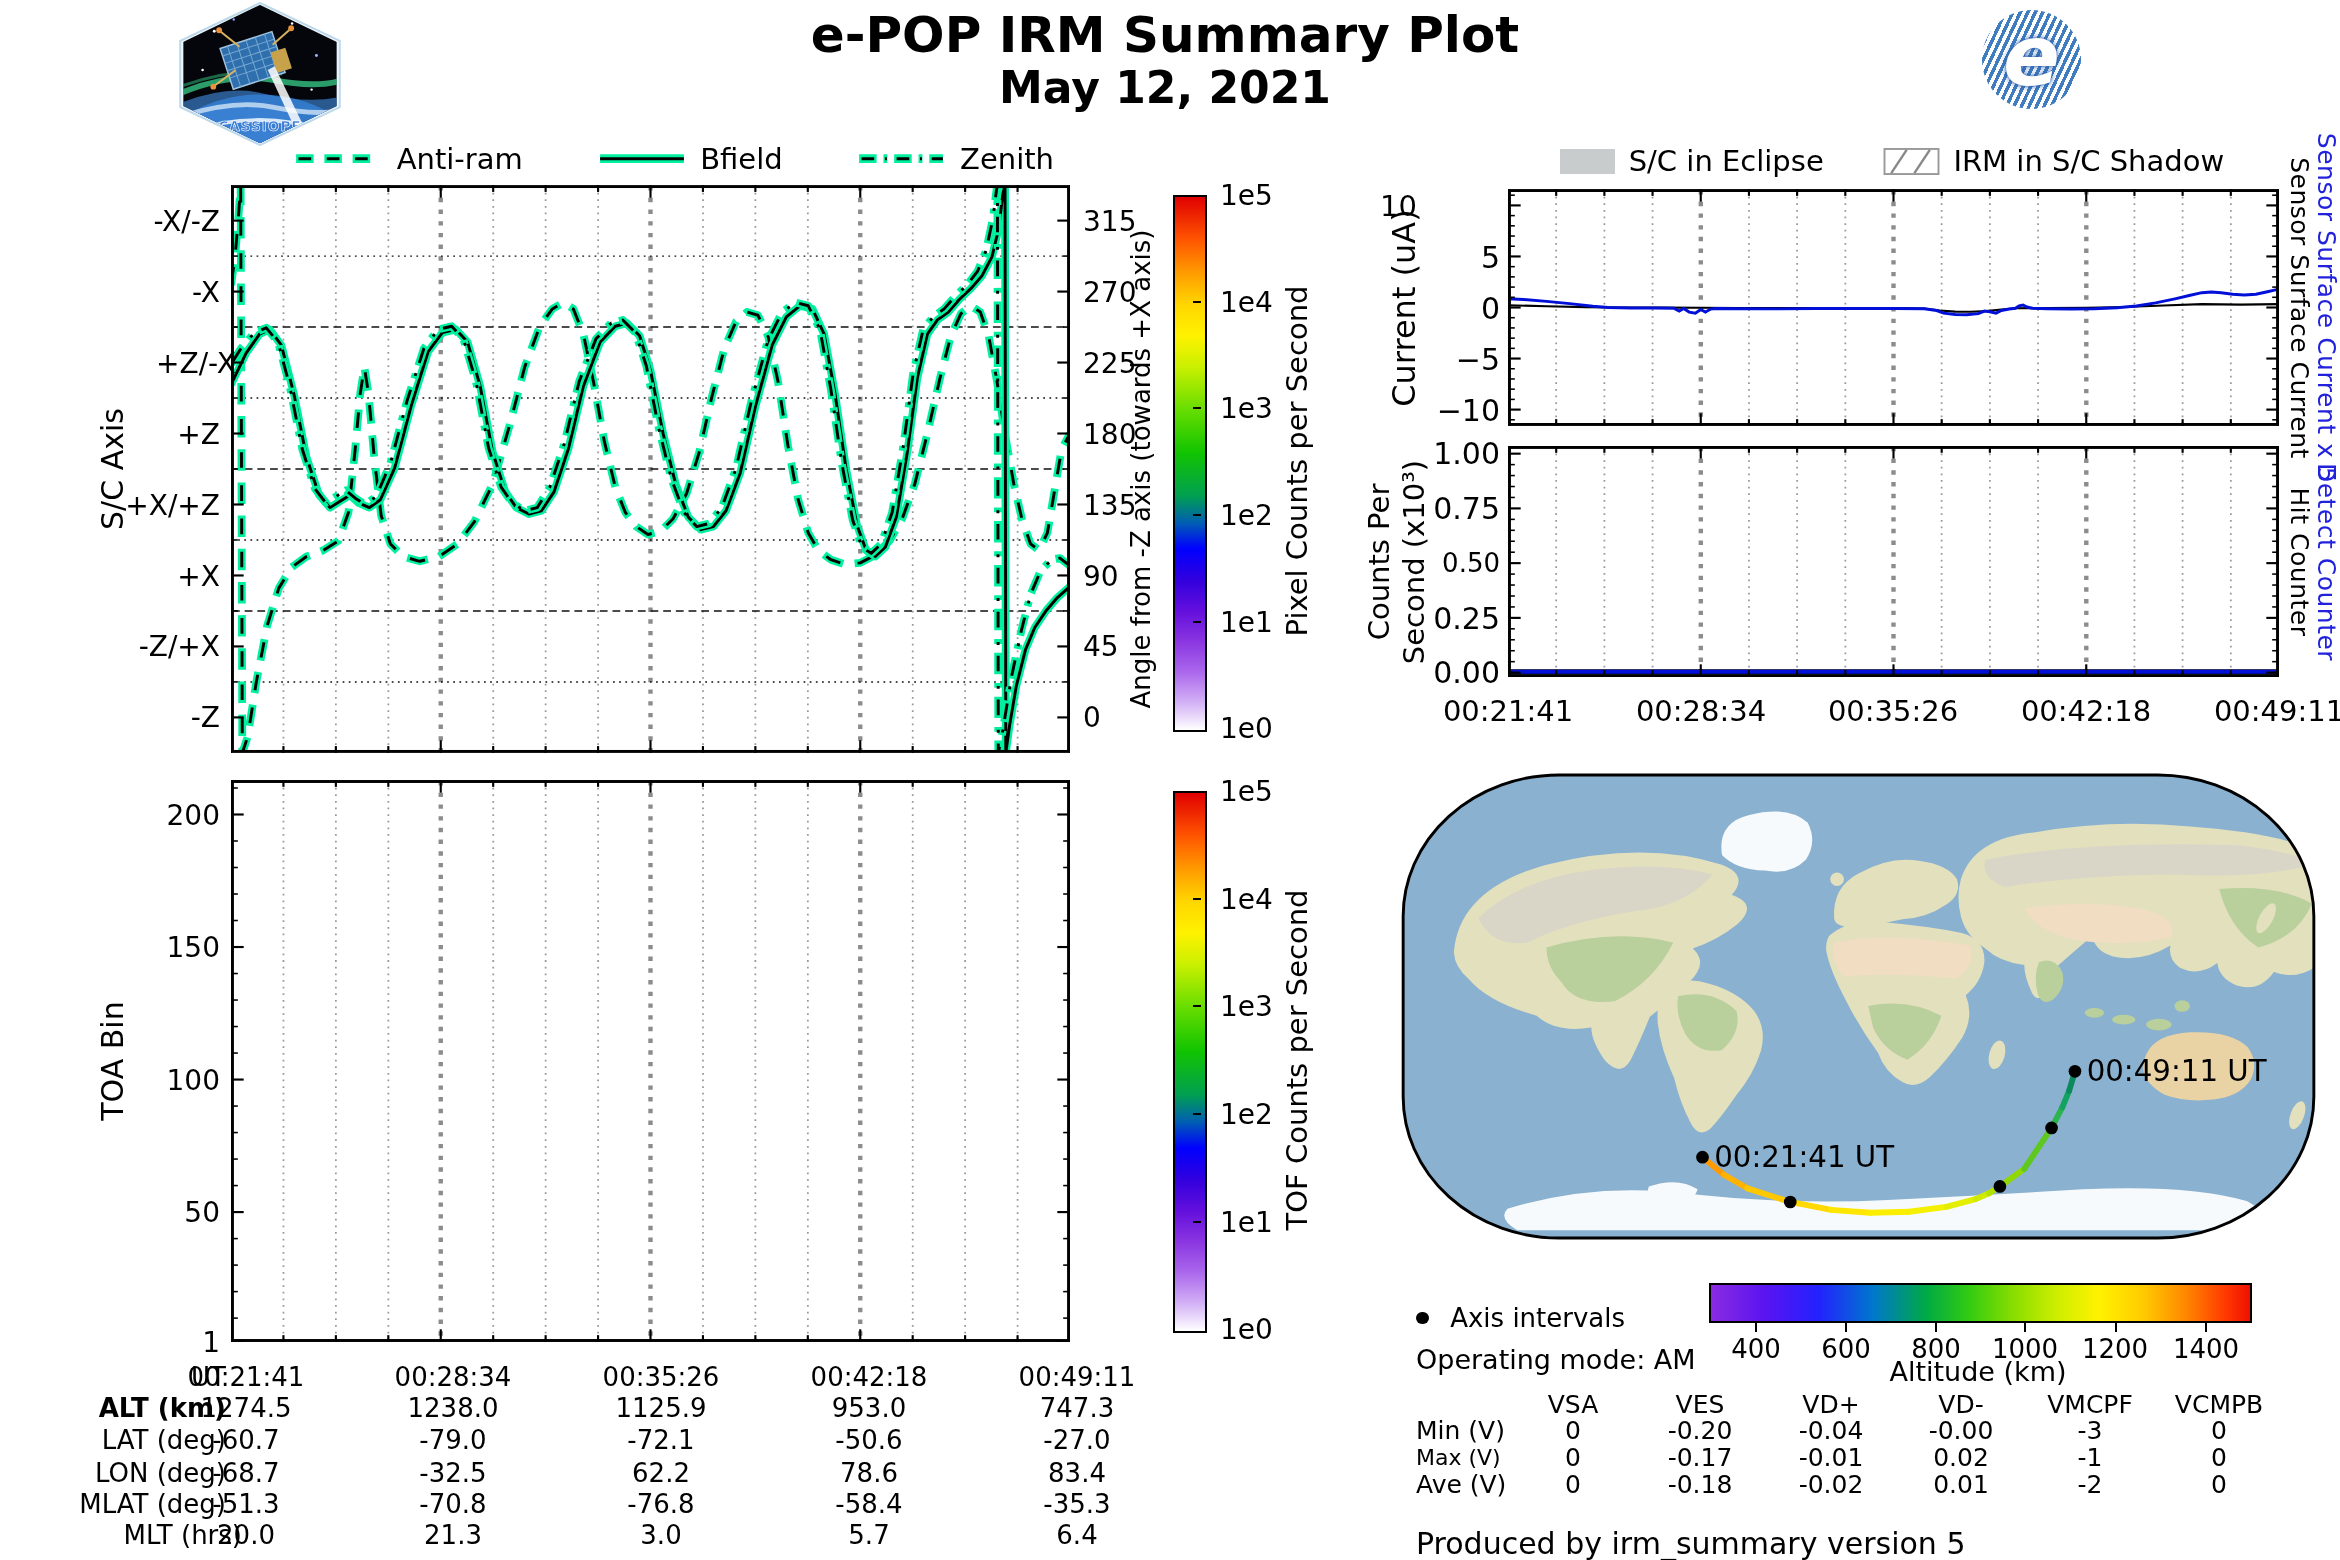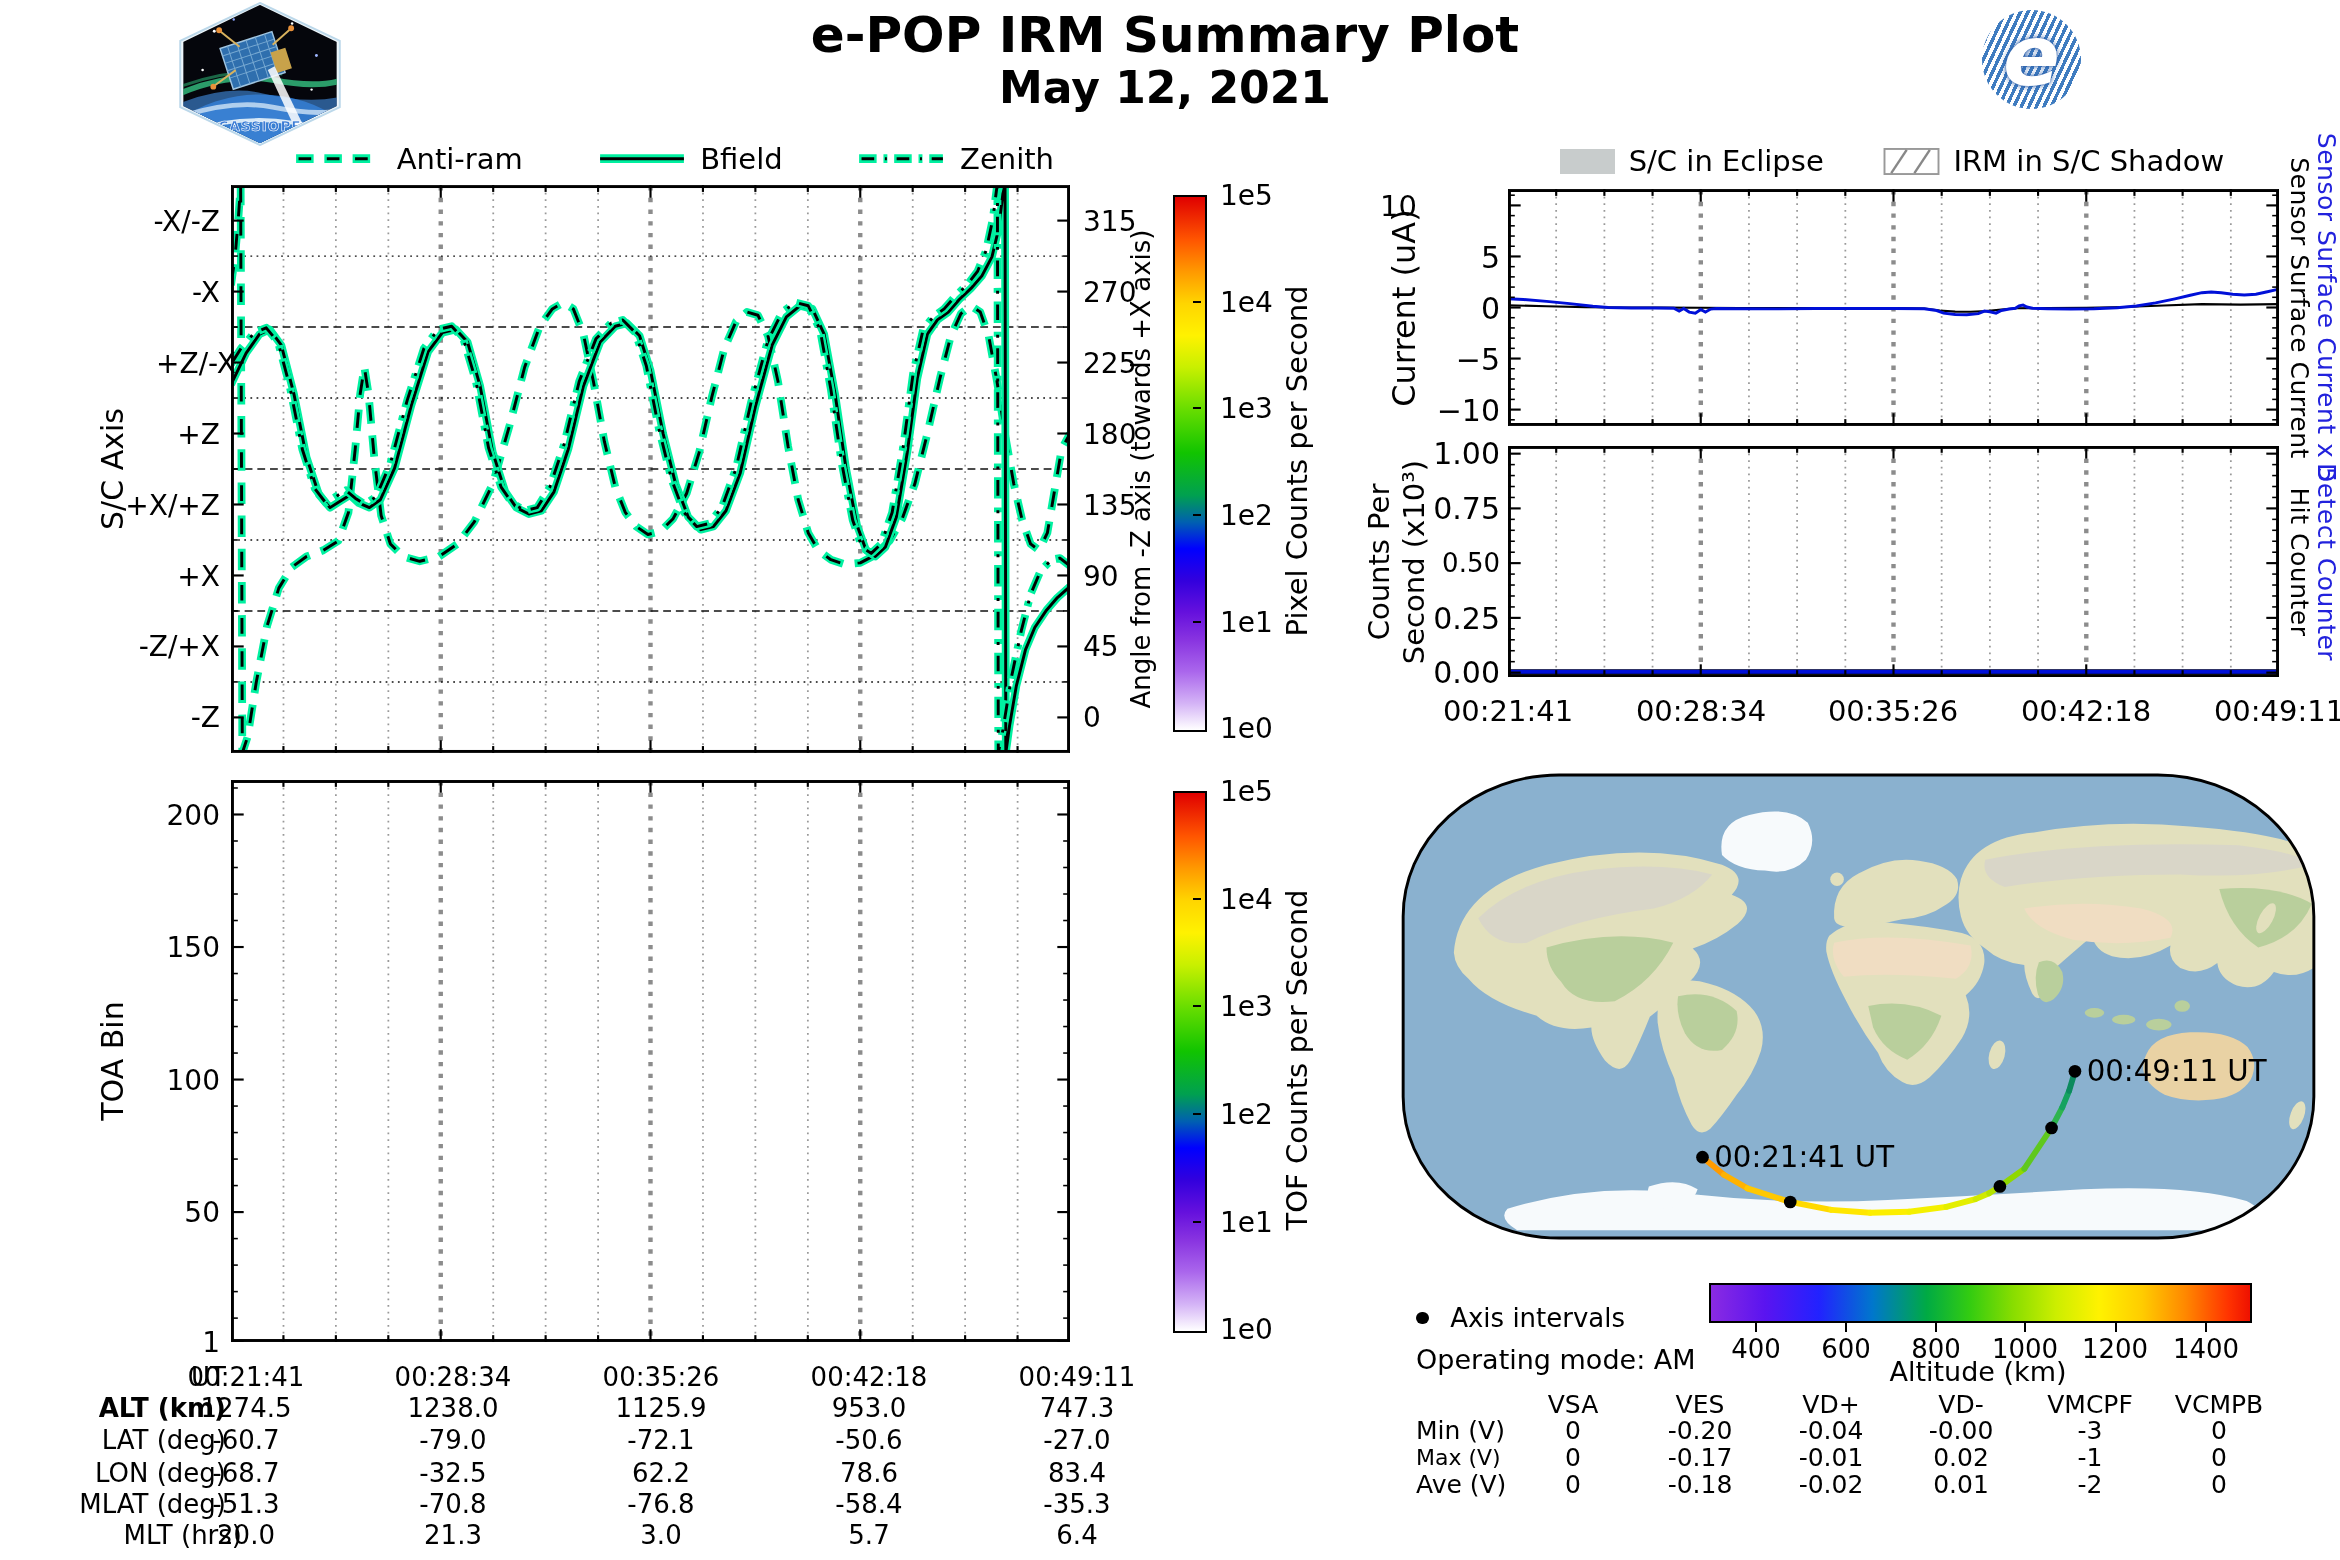--- a/index.html
+++ b/index.html
@@ -750,20 +750,21 @@
       <div class="tcell" style="left:2090px;top:1457px;font-size:25px;">-1</div>
       <div class="tcell" style="left:2219px;top:1457px;font-size:25px;">0</div>
       <div class="tlabel" style="left:1416px;top:1484px;font-size:25px;position:absolute;">Ave (V)</div>
       <div class="tcell" style="left:1573px;top:1484px;font-size:25px;">0</div>
       <div class="tcell" style="left:1700px;top:1484px;font-size:25px;">-0.18</div>
       <div class="tcell" style="left:1831px;top:1484px;font-size:25px;">-0.02</div>
       <div class="tcell" style="left:1961px;top:1484px;font-size:25px;">0.01</div>
       <div class="tcell" style="left:2090px;top:1484px;font-size:25px;">-2</div>
       <div class="tcell" style="left:2219px;top:1484px;font-size:25px;">0</div>
     </div>
+  <div class="abs nowrap" id="footer">Produced by irm_summary version 5</div>
 
 <div class="abs ytick-lab" style="left:1380px;top:206px;width:74px;font-size:29px;">10</div>
     <div class="abs ytick-lab" style="left:1426px;top:257px;width:74px;text-align:right;font-size:30px;">5</div>
     <div class="abs ytick-lab" style="left:1426px;top:308px;width:74px;text-align:right;font-size:30px;">0</div>
     <div class="abs ytick-lab" style="left:1426px;top:359px;width:74px;text-align:right;font-size:30px;">−5</div>
     <div class="abs ytick-lab" style="left:1426px;top:410px;width:74px;text-align:right;font-size:30px;">−10</div>
     <div class="abs ytick-lab" style="left:1426px;top:453px;width:74px;text-align:right;font-size:30px;">1.00</div>
     <div class="abs ytick-lab" style="left:1426px;top:508px;width:74px;text-align:right;font-size:30px;">0.75</div>
     <div class="abs ytick-lab" style="left:1426px;top:563px;width:74px;text-align:right;font-size:26px;">0.50</div>
     <div class="abs ytick-lab" style="left:1426px;top:618px;width:74px;text-align:right;font-size:30px;">0.25</div>

